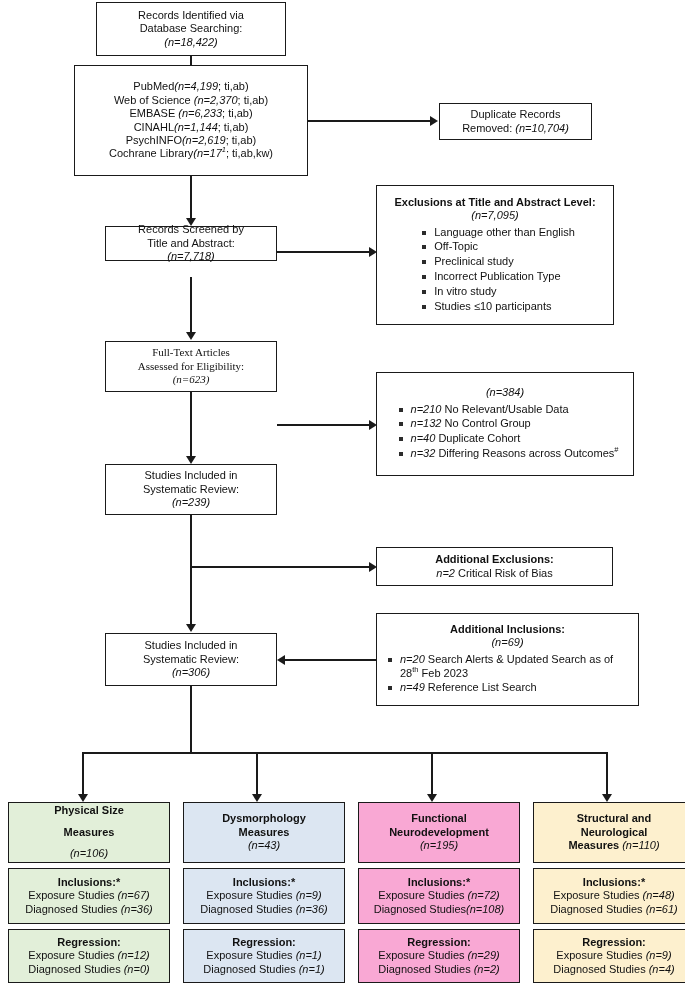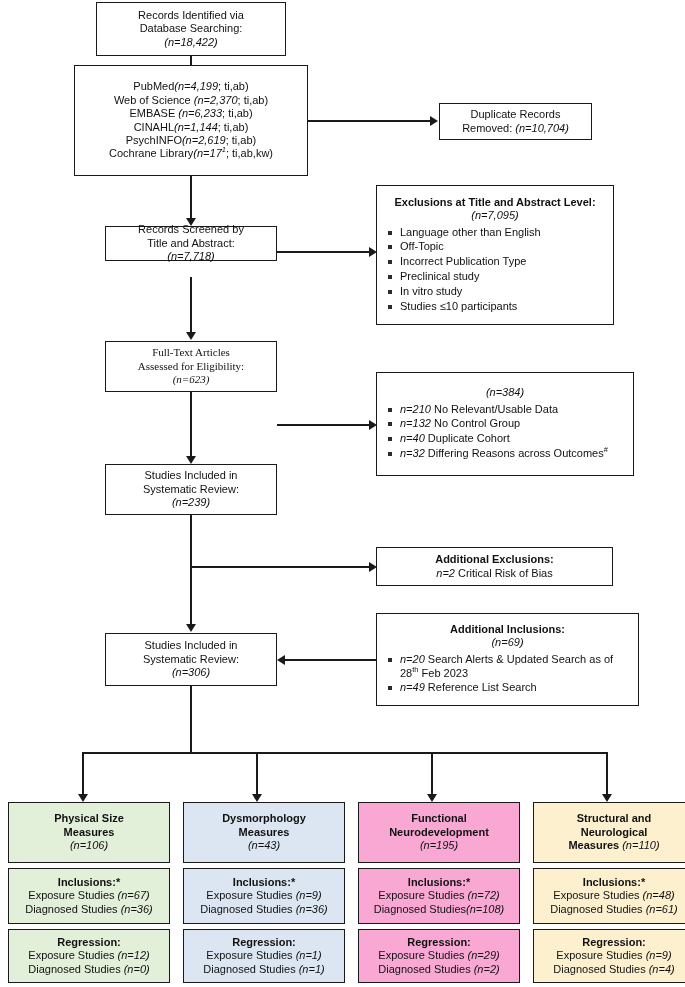--- a/index.html
+++ b/index.html
@@ -18,21 +18,21 @@
     box-sizing:border-box;
     border:1.6px solid #1a1a1a;
     background:#ffffff;
     display:flex;
     flex-direction:column;
     justify-content:center;
     text-align:center;
     line-height:1.22;
     font-size:11px;
   }
-  .box.left-align{ text-align:left; }
+  .box.left-align{ text-align:left;align-items:center; }
 
   .ln{display:block;}
   .it{font-style:italic;}
   .bd{font-weight:bold;}
   sup{font-size:0.68em;vertical-align:super;line-height:0;}
 
   
   .blist{
     margin:2px 0 0 0;padding:0;list-style:none;text-align:left;
   }
@@ -109,22 +109,22 @@
 
   <div class="line hline" style="left:277px;top:251.2px;width:93px;"></div>
   <div class="arrow arrow-right" style="left:369px;top:247px;"></div>
 
   <div class="box left-align" style="left:376px;top:185px;width:238px;height:140px;padding:5px 4px;">
     <span class="hdr">Exclusions at Title and Abstract Level:</span>
     <span class="sub it">(n=7,095)</span>
     <ul class="blist" id="excl-ta-list">
         <li>Language other than English</li>
         <li>Off-Topic</li>
+        <li>Preclinical study</li>
         <li>Incorrect Publication Type</li>
-        <li>Preclinical study</li>
         <li>In vitro study</li>
         <li>Studies ≤10 participants</li>
       </ul>
   </div>
 
   <div class="line vline" style="left:190.2px;top:277px;height:57px;"></div>
   <div class="arrow arrow-down" style="left:185.5px;top:332px;"></div>
 
   <div class="box" style="left:105px;top:341px;width:172px;height:51px;font-family:Liberation Serif, serif;">
     <span class="ln">Full-Text Articles</span>
@@ -188,21 +188,21 @@
   <div class="line vline" style="left:82px;top:752px;height:44px;"></div>
   <div class="line vline" style="left:256px;top:752px;height:44px;"></div>
   <div class="line vline" style="left:431px;top:752px;height:44px;"></div>
   <div class="line vline" style="left:606px;top:752px;height:44px;"></div>
   <div class="arrow arrow-down" style="left:77.5px;top:794px;"></div>
   <div class="arrow arrow-down" style="left:251.5px;top:794px;"></div>
   <div class="arrow arrow-down" style="left:426.5px;top:794px;"></div>
   <div class="arrow arrow-down" style="left:601.5px;top:794px;"></div>
 
   <div id="outcome-columns">
-      <div class="box c-green" style="left:8px;top:802px;width:162px;height:61px;">
+      <div class="box c-green" style="left:8px;top:802px;width:162px;height:61px;gap:8px;">
         <span class="ln bd">Physical Size</span>
         <span class="ln bd">Measures</span>
         <span class="ln it">(n=106)</span>
       </div>
       <div class="box c-green" style="left:8px;top:868px;width:162px;height:56px;">
         <span class="ln bd">Inclusions:*</span>
         <span class="ln">Exposure Studies <span class="it">(n=67)</span></span>
         <span class="ln">Diagnosed Studies <span class="it">(n=36)</span></span>
       </div>
       <div class="box c-green" style="left:8px;top:929px;width:162px;height:54px;">

